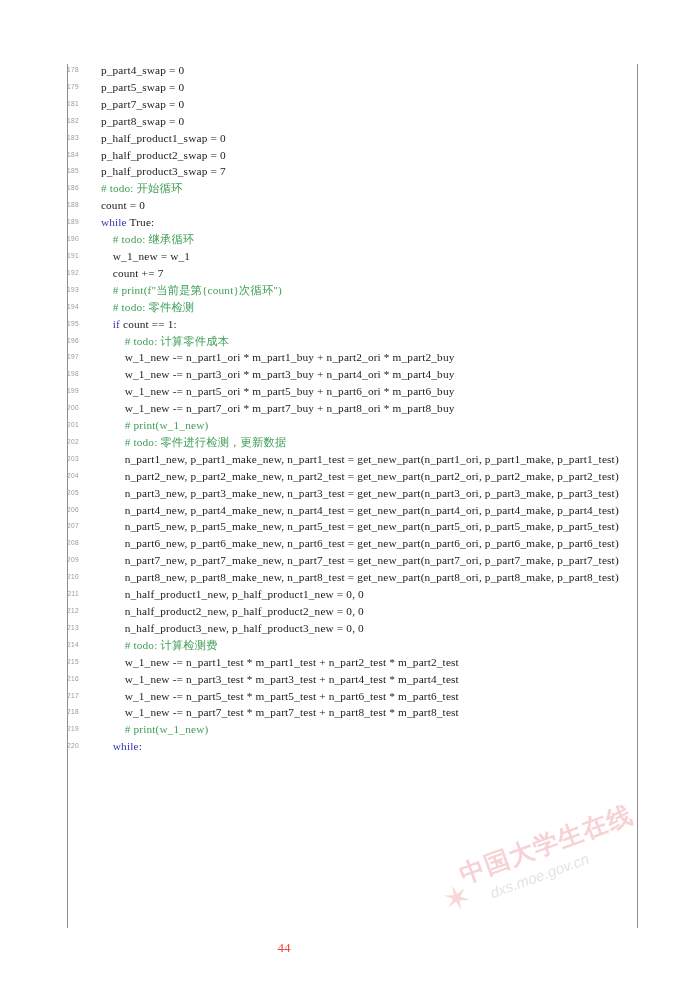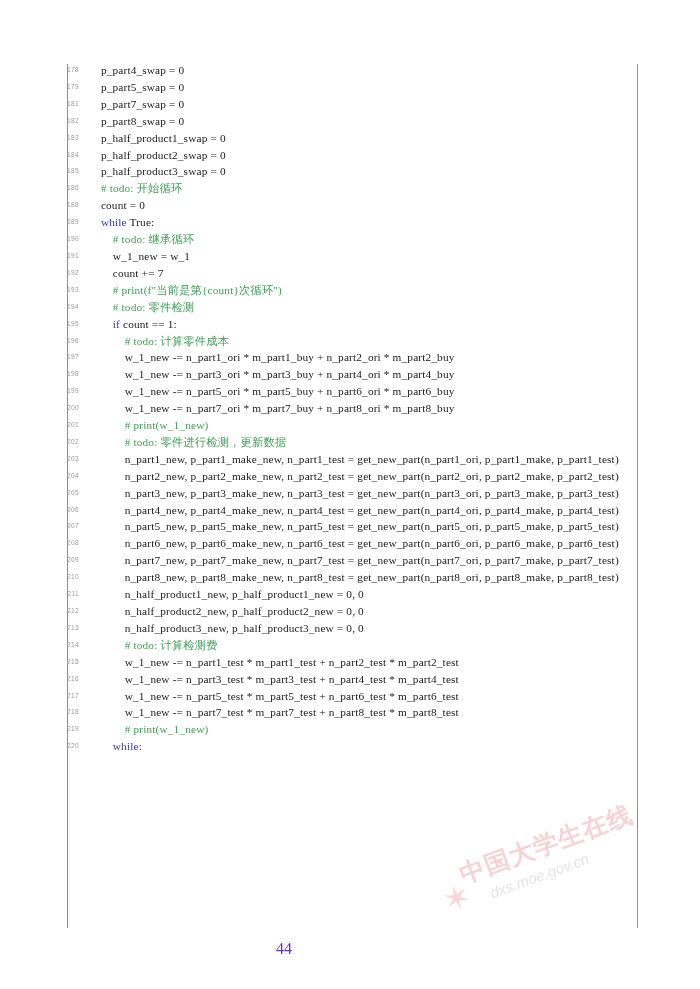--- a/index.html
+++ b/index.html
@@ -74,22 +74,22 @@
   .cmt { color: #3f9e57; }
   .txt { color: #1a1a1a; }
 
   
   #folio {
     position: absolute;
     left: 0;
     top: 940px;
     width: 568px;
     text-align: center;
-    font-size: 16px;
-    color: #6d28d9;
+    font-size: 13px;
+    color: #ef4444;
   }
 
   
   #watermark {
     position: absolute;
     left: 455px;
     top: 820px;
     width: 250px;
     height: 150px;
     pointer-events: none;
@@ -137,21 +137,21 @@
   <div class="rule" id="rule-left"></div>
   <div class="rule" id="rule-right"></div>
 
   <div id="listing">
       <div class="code-line"><span class="lineno">178</span><span class="code-text"><span class="txt">    p_part4_swap = 0</span></span></div>
       <div class="code-line"><span class="lineno">179</span><span class="code-text"><span class="txt">    p_part5_swap = 0</span></span></div>
       <div class="code-line"><span class="lineno">181</span><span class="code-text"><span class="txt">    p_part7_swap = 0</span></span></div>
       <div class="code-line"><span class="lineno">182</span><span class="code-text"><span class="txt">    p_part8_swap = 0</span></span></div>
       <div class="code-line"><span class="lineno">183</span><span class="code-text"><span class="txt">    p_half_product1_swap = 0</span></span></div>
       <div class="code-line"><span class="lineno">184</span><span class="code-text"><span class="txt">    p_half_product2_swap = 0</span></span></div>
-      <div class="code-line"><span class="lineno">185</span><span class="code-text"><span class="txt">    p_half_product3_swap = 0</span></span></div>
+      <div class="code-line"><span class="lineno">185</span><span class="code-text"><span class="txt">    p_half_product3_swap = 7</span></span></div>
       <div class="code-line"><span class="lineno">186</span><span class="code-text"><span class="cmt">    # todo: 开始循环</span></span></div>
       <div class="code-line"><span class="lineno">188</span><span class="code-text"><span class="txt">    count = 0</span></span></div>
       <div class="code-line"><span class="lineno">189</span><span class="code-text"><span class="kw">    while</span><span class="txt"> True:</span></span></div>
       <div class="code-line"><span class="lineno">190</span><span class="code-text"><span class="cmt">        # todo: 继承循环</span></span></div>
       <div class="code-line"><span class="lineno">191</span><span class="code-text"><span class="txt">        w_1_new = w_1</span></span></div>
       <div class="code-line"><span class="lineno">192</span><span class="code-text"><span class="txt">        count += 7</span></span></div>
       <div class="code-line"><span class="lineno">193</span><span class="code-text"><span class="cmt">        # print(f"当前是第{count}次循环")</span></span></div>
       <div class="code-line"><span class="lineno">194</span><span class="code-text"><span class="cmt">        # todo: 零件检测</span></span></div>
       <div class="code-line"><span class="lineno">195</span><span class="code-text"><span class="kw">        if</span><span class="txt"> count == 1:</span></span></div>
       <div class="code-line"><span class="lineno">196</span><span class="code-text"><span class="cmt">            # todo: 计算零件成本</span></span></div>

